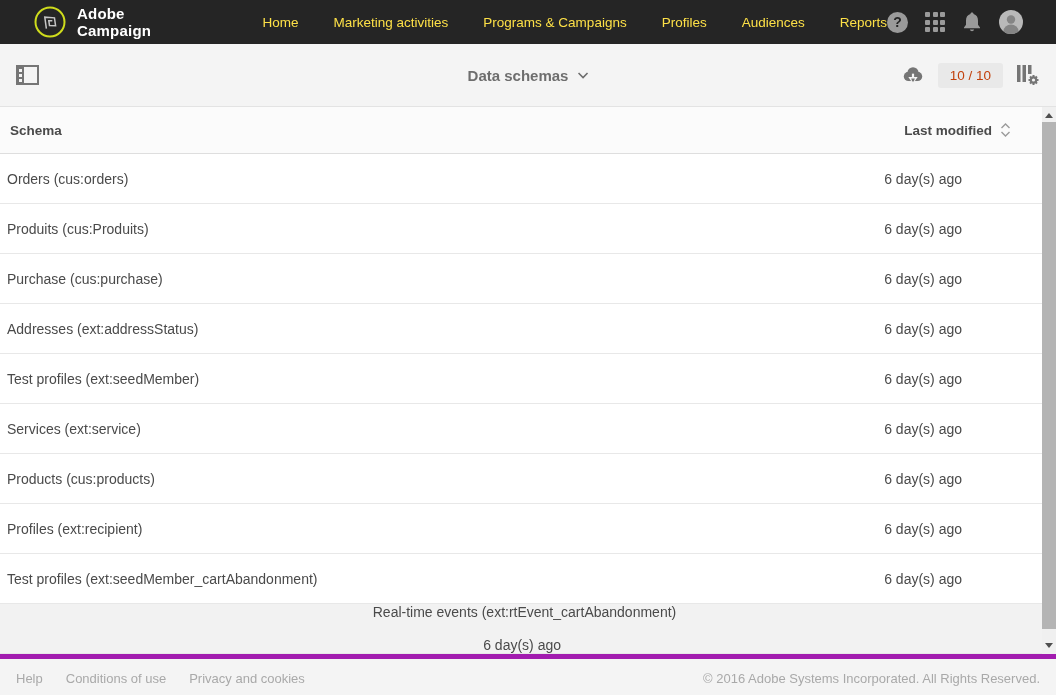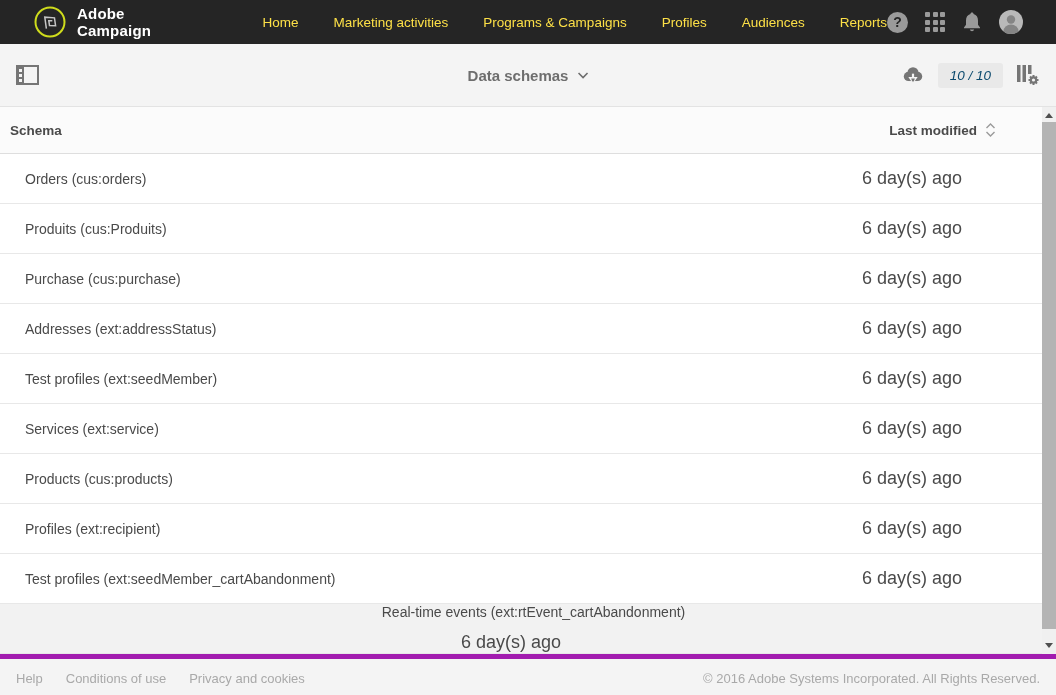--- a/index.html
+++ b/index.html
@@ -21,33 +21,33 @@
   .bell-icon, .avatar { display:flex; cursor:pointer; }
 
   
   .toolbar { height:63px; background:#f4f4f4; border-bottom:1px solid #e3e3e3; display:flex;
              align-items:center; padding:0 16px; position:relative; }
   .panel-toggle { display:flex; cursor:pointer; }
   .toolbar-title { position:absolute; left:50%; transform:translateX(-50%); display:flex;
                    align-items:center; gap:9px; color:#6e6e6e; font-size:15px; font-weight:bold; cursor:pointer; }
   .toolbar-right { margin-left:auto; display:flex; align-items:center; gap:13px; }
   .cloud-btn, .col-settings-btn { display:flex; cursor:pointer; }
-  .badge { background:#e9e9e9; border-radius:3px; padding:5px 12px; font-size:13.5px; color:#0c4a6e;font-style:italic; }
+  .badge { background:#e9e9e9; border-radius:3px; padding:5px 12px; font-size:13.5px; color:#c2410c; }
 
   
   .content { position:relative; height:547px; }
   .table { margin-right:14px; }
   .thead { height:47px; display:flex; align-items:center; border-bottom:1px solid #dedede; background:#fbfbfb; }
   .th-schema { flex:1; padding-left:10px; font-size:13.5px; font-weight:bold; color:#4a4a4a; cursor:pointer; }
-  .th-modified { display:flex; align-items:center; gap:7px; padding-right:45px; font-size:13.5px;
+  .th-modified { display:flex; align-items:center; gap:7px; padding-right:30px; font-size:13.5px;
                  font-weight:bold; color:#4a4a4a; cursor:pointer; }
   .row { height:50px; display:flex; align-items:center; border-bottom:1px solid #e8e8e8; background:#ffffff; cursor:pointer; }
   .row.highlight { background:#f2f2f2;flex-direction:column; }
-  .cell-schema { flex:1; padding-left:25px; font-size:14px; color:#4a4a4a; }
-  .cell-date { width:240px; text-align:right; padding-right:80px; font-size:18px; color:#4a4a4a; }
+  .cell-schema { flex:1; padding-left:7px; font-size:14px; color:#4a4a4a; }
+  .cell-date { width:240px; text-align:right; padding-right:80px; font-size:14px; color:#4a4a4a; }
 
   
   .scrollbar { position:absolute; top:0; right:0; width:14px; height:100%; background:#f0f0f0; }
   .sb-up, .sb-down { position:absolute; left:3px; width:0; height:0; cursor:pointer;
                      border-left:4px solid transparent; border-right:4px solid transparent; }
   .sb-up { top:6px; border-bottom:5px solid #4f4f4f; }
   .sb-down { bottom:6px; border-top:5px solid #4f4f4f; }
   .sb-thumb { position:absolute; top:15px; left:0; width:14px; height:507px; background:#b4b4b4; cursor:pointer; }
 
   

